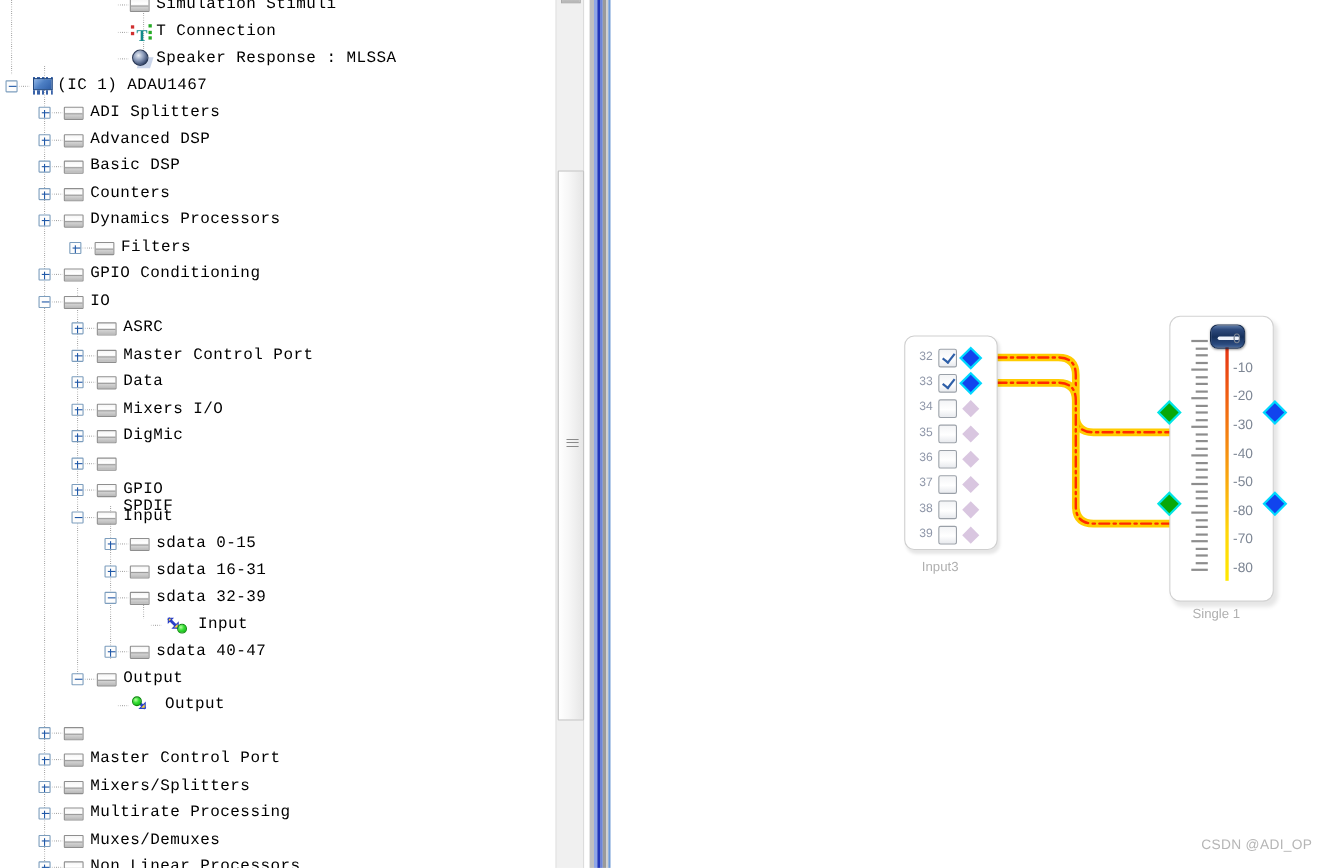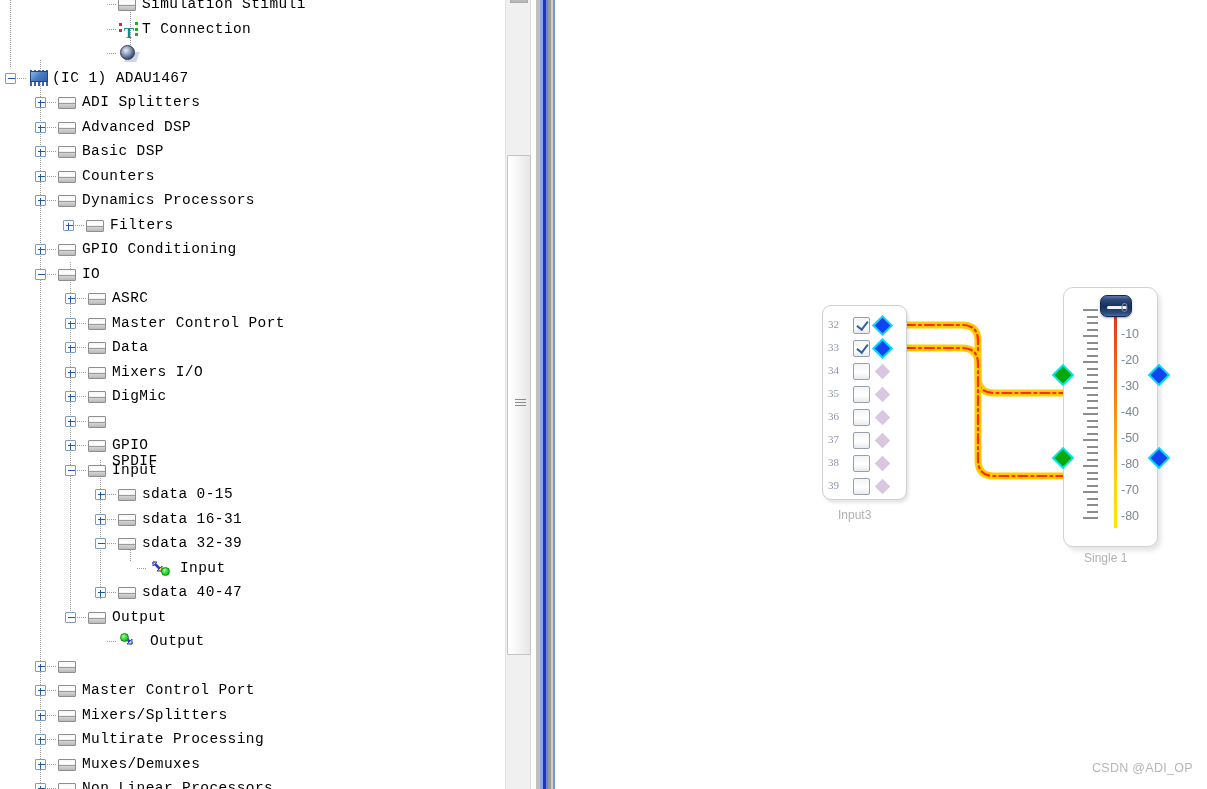--- a/index.html
+++ b/index.html
@@ -139,22 +139,22 @@
   #canvas { position:absolute; left:557px; top:0; width:650px; height:789px; background:#fff; }
 
   
   #input3 {
     position:absolute; left:265px; top:305px; width:85px; height:195px;
     background:#ffffff; border:1px solid #cfcfcf; border-radius:9px;
     box-shadow: 2px 3px 3px rgba(0,0,0,0.10);
   }
   .ch-row { position:absolute; left:0; width:85px; height:23px; }
   .ch-num {
-    position:absolute; left:5px; top:4px; width:20px; text-align:left;
-    font-family:Liberation Serif, serif; font-size:11px; color:#8e96a8;
+    position:absolute; left:5px; top:4px; width:20px; text-align:right;
+    font-family:Liberation Sans, sans-serif; font-size:11px; color:#8e96a8;
   }
   .ch-box {
     position:absolute; left:30px; top:3px; width:17px; height:17px;
     border:1px solid #9aa0a8; border-radius:2px;
     background: linear-gradient(to bottom,#f3f4f6 0%, #ffffff 55%, #e8eaee 100%);
   }
   .ch-box.on::after {
     content:""; position:absolute; left:3px; top:3px; width:9px; height:5px;
     border-left:2.6px solid #2e5fa8; border-bottom:2.6px solid #2e5fa8;
     transform: rotate(-52deg);
@@ -249,20 +249,21 @@
             <span class="d g" style="left:17px;top:13px"></span>
           </div>
           <span class="lbl" style="position: absolute; left: 142px; top: 0px;">T Connection</span>
         </div>
         <div class="tree-row" style="position: absolute; left: 0px; right: 0px; top: 41px;">
           <div class="hdot" style="left: 107px; width: 10px;"></div>
           <div class="ico-spk" style="left: 118px;">
             <div class="shade"></div>
             <div class="ring"></div>
           </div>
+          <span class="lbl" style="position: absolute; left: 142px; top: 0px;">Speaker Response : MLSSA</span>
         </div>
         <div class="tree-row" style="position: absolute; left: 0px; right: 0px; top: 65.5px;">
           <div class="exp minus" style="left: 5px;"></div>
           <div class="hdot" style="left: 17px; width: 10px;"></div>
           <div class="ico-chip" style="left: 28px;">
             <div class="pins2"></div>
             <div class="core"></div>
             <div class="pins"></div>
           </div>
           <span class="lbl" style="position: absolute; left: 52px; top: 0px;">(IC 1) ADAU1467</span>

